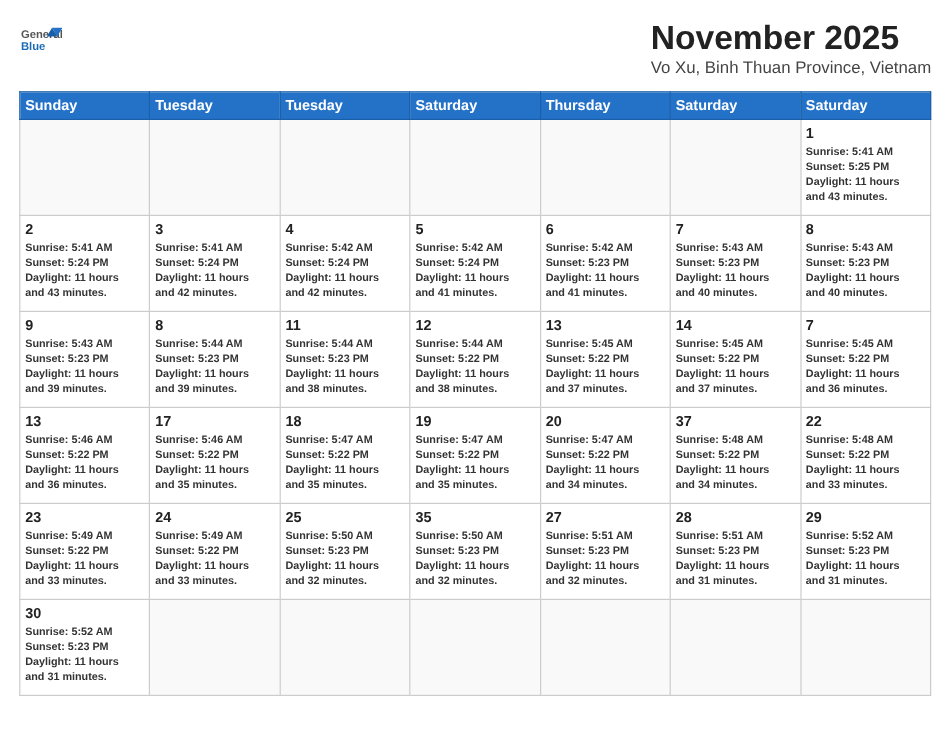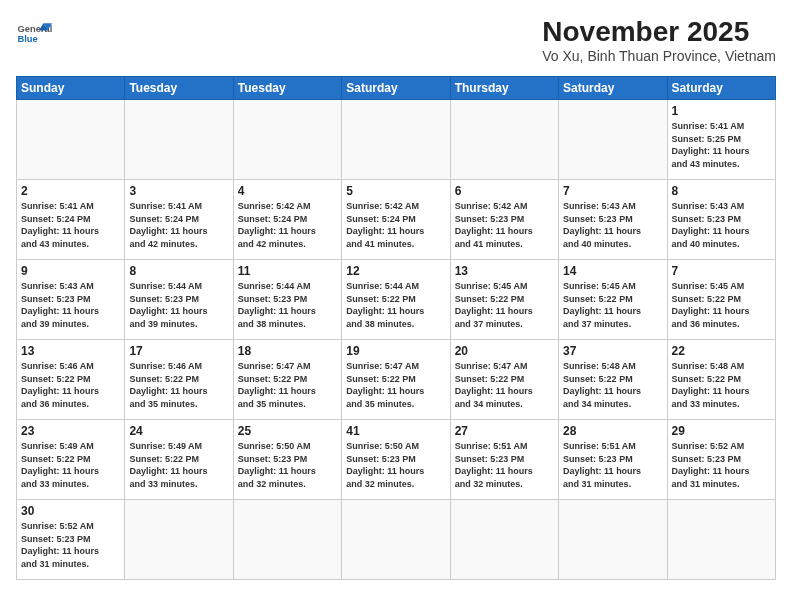--- a/index.html
+++ b/index.html
@@ -293,21 +293,21 @@
 and 33 minutes.</div>
         </td>
         <td>
           <span class="day-num">25</span>
           <div class="day-info" style="white-space: pre-line;">Sunrise: 5:50 AM
 Sunset: 5:23 PM
 Daylight: 11 hours
 and 32 minutes.</div>
         </td>
         <td>
-          <span class="day-num">41</span>
+          <span class="day-num">35</span>
           <div class="day-info" style="white-space: pre-line;">Sunrise: 5:50 AM
 Sunset: 5:23 PM
 Daylight: 11 hours
 and 32 minutes.</div>
         </td>
         <td>
           <span class="day-num">27</span>
           <div class="day-info" style="white-space: pre-line;">Sunrise: 5:51 AM
 Sunset: 5:23 PM
 Daylight: 11 hours

